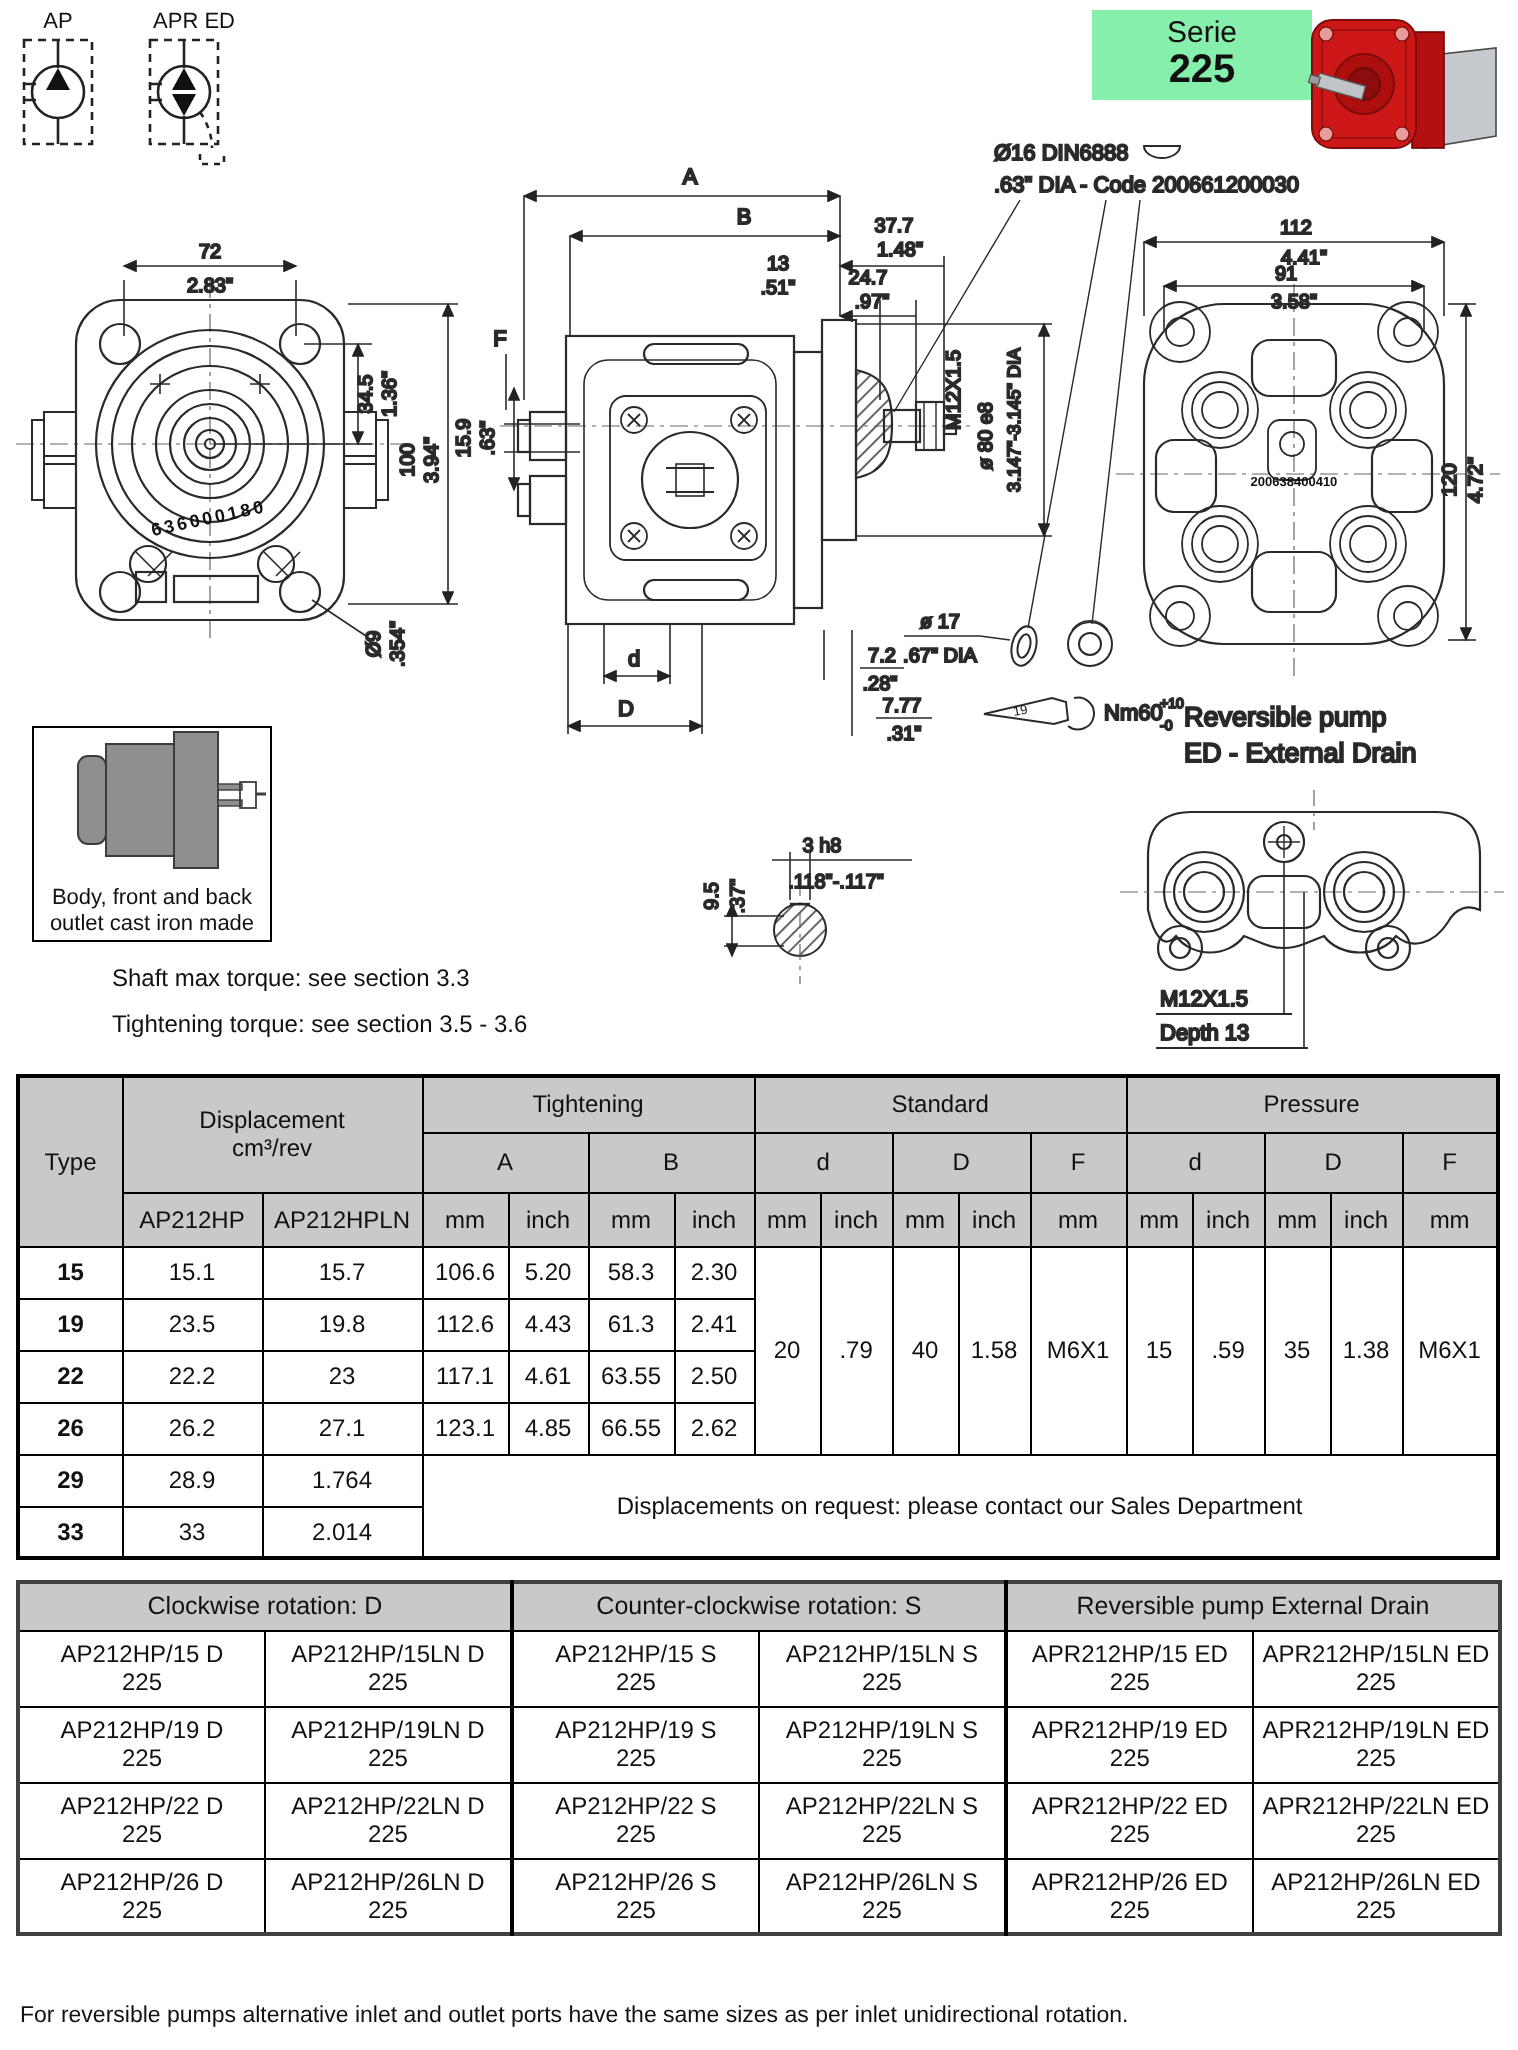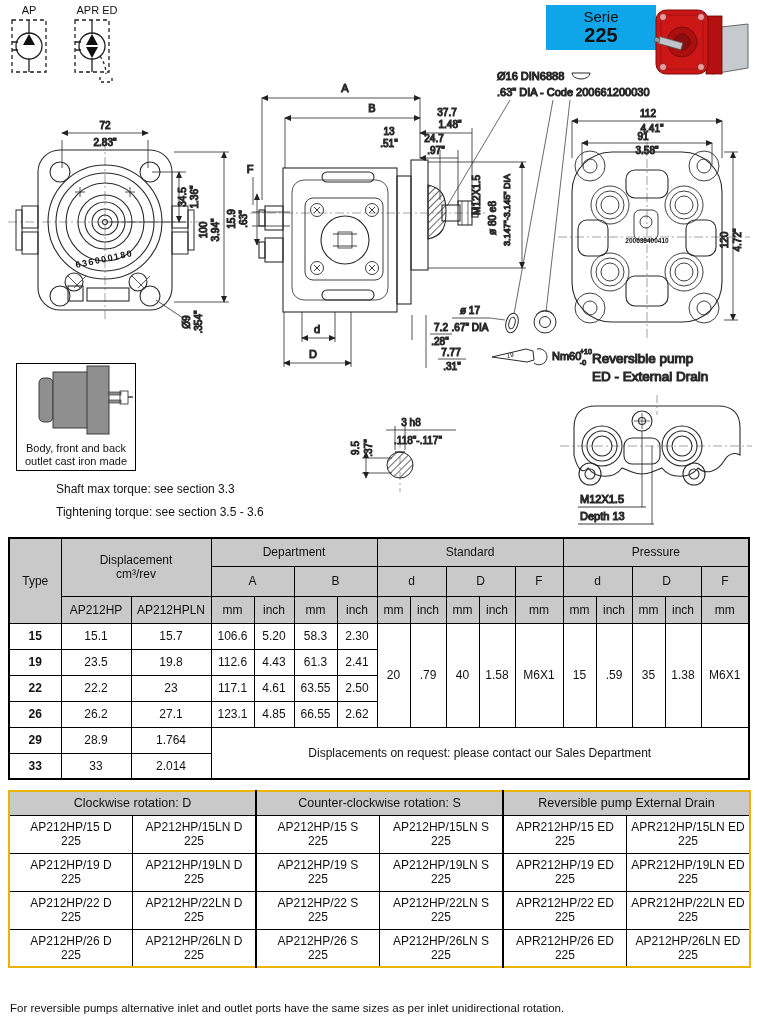--- a/index.html
+++ b/index.html
@@ -5,32 +5,32 @@
   html,body{margin:0;padding:0;}
   body{width:759px;height:1025px;background:#fff;position:relative;overflow:hidden;
        font-family:"Liberation Sans",sans-serif;color:#111;}
   .abs{position:absolute;}
   svg text{font-family:"Liberation Sans",sans-serif;fill:#111;}
   .dt{font-size:10px;}
   .dts{font-size:9px;}
   .lbl{font-size:11px;}
   .big{font-size:13.5px;}
   
-  #serie{left:546px;top:5px;width:110px;height:45px;background:#0ea5e9;text-align:center;}
+  #serie{left:546px;top:5px;width:110px;height:45px;background:#86efac;text-align:center;}
   #serie .s1{font-size:15px;display:block;margin-top:3px;}
   #serie .s2{font-size:20px;font-weight:bold;display:block;line-height:20px;}
   
   #infobox{left:16px;top:363px;width:118px;height:106px;border:1px solid #000;}
   #infobox .cap{font-size:11px;text-align:center;line-height:13px;margin-top:2px;}
   #infobox .cap span{display:block;}
   .note{left:16px;font-size:12px;margin-left:40px;}
   
   table{border-collapse:collapse;table-layout:fixed;}
   #t1{left:8px;top:537px;width:741px;border:2px solid #000;}
-  #t2{left:8px;top:790px;width:743px;border:2px solid #eab308;}
+  #t2{left:8px;top:790px;width:743px;border:2px solid #404040;}
   #t1 td,#t2 td{border:1px solid #000;text-align:center;vertical-align:middle;font-size:12px;padding:0;}
   #t1 tr.hdr td,#t2 tr.hdr td{background:#c9c9c9;}
   #t1 td.ty{font-weight:bold;}
   #t1 td .blk,#t2 td .blk{display:block;line-height:14px;}
   #t2 td.gsep{border-left:2px solid #000;margin-top:40px;}
   #t2 tr.hdr td{font-size:12.5px;}
   #footer{left:10px;top:1002px;font-size:11.5px;}
 </style>
 </head>
 <body>
@@ -412,21 +412,21 @@
       <col style="width:36px">
       <col style="width:48px">
   </colgroup>
   <tbody>
       <tr class="hdr" style="height:28px">
     <td rowspan="3">Type</td>
     <td colspan="2" rowspan="2">
       <span class="blk">Displacement</span>
       <span class="blk">cm³/rev</span>
     </td>
-    <td colspan="4">Department</td>
+    <td colspan="4">Tightening</td>
     <td colspan="5">Standard</td>
     <td colspan="5">Pressure</td>
   </tr>
   <tr class="hdr" style="height:30px">
     <td colspan="2">A</td>
     <td colspan="2">B</td>
     <td colspan="2">d</td>
     <td colspan="2">D</td>
     <td>F</td>
     <td colspan="2">d</td>

